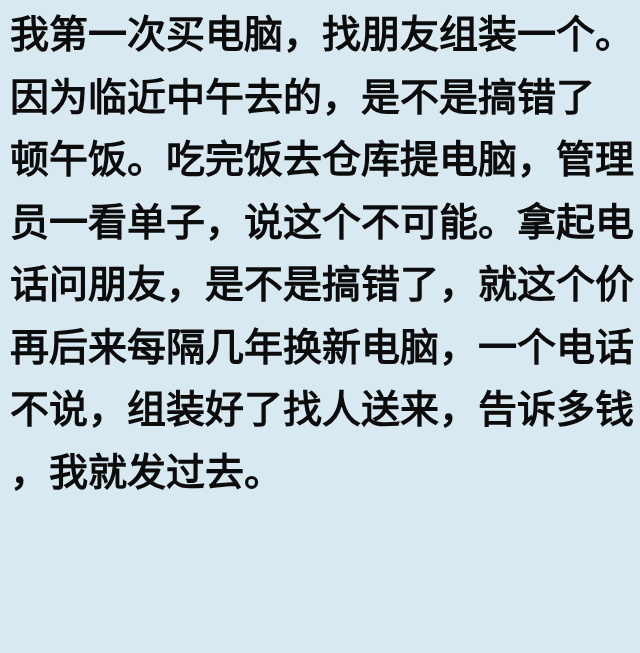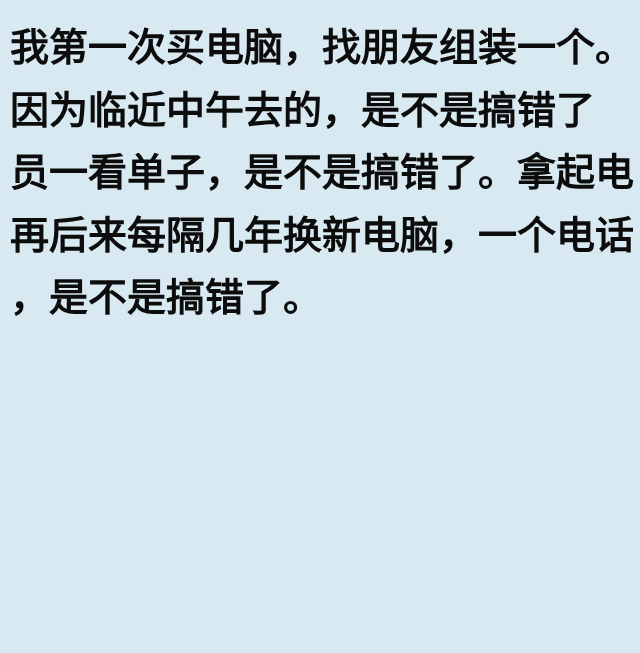--- a/index.html
+++ b/index.html
@@ -10,37 +10,40 @@
     width: 640px;
     height: 653px;
     overflow: hidden;
     background: #d8e9f1;
     font-family: "Liberation Sans", "DejaVu Sans", sans-serif;
   }
   .story {
     box-sizing: border-box;
     width: 640px;
     height: 653px;
-    padding: 17px 4px 0 10px;
+    padding: 4px 4px 0 10px;
     background: #d8e9f1;
   }
   .line {
     font-size: 39px;
     font-weight: bold;
     line-height: 62.5px;
     height: 62.5px;
     color: #0c0c0c;
     letter-spacing: 0px;
     white-space: nowrap;
     text-align: left;
     -webkit-font-smoothing: antialiased;
   }
 </style>
 </head>
 <body>
 
 <div class="story">
   <div class="line">我第一次买电脑，找朋友组装一个。</div>
   <div class="line">因为临近中午去的，是不是搞错了</div>
-  <div class="line">员一看单子，是不是搞错了。拿起电</div>
+  <div class="line">顿午饭。吃完饭去仓库提电脑，管理</div>
+  <div class="line">员一看单子，说这个不可能。拿起电</div>
+  <div class="line">话问朋友，是不是搞错了，就这个价</div>
   <div class="line">再后来每隔几年换新电脑，一个电话</div>
-  <div class="line">，是不是搞错了。</div>
+  <div class="line">不说，组装好了找人送来，告诉多钱</div>
+  <div class="line">，我就发过去。</div>
 </div>
 
 </body></html>

